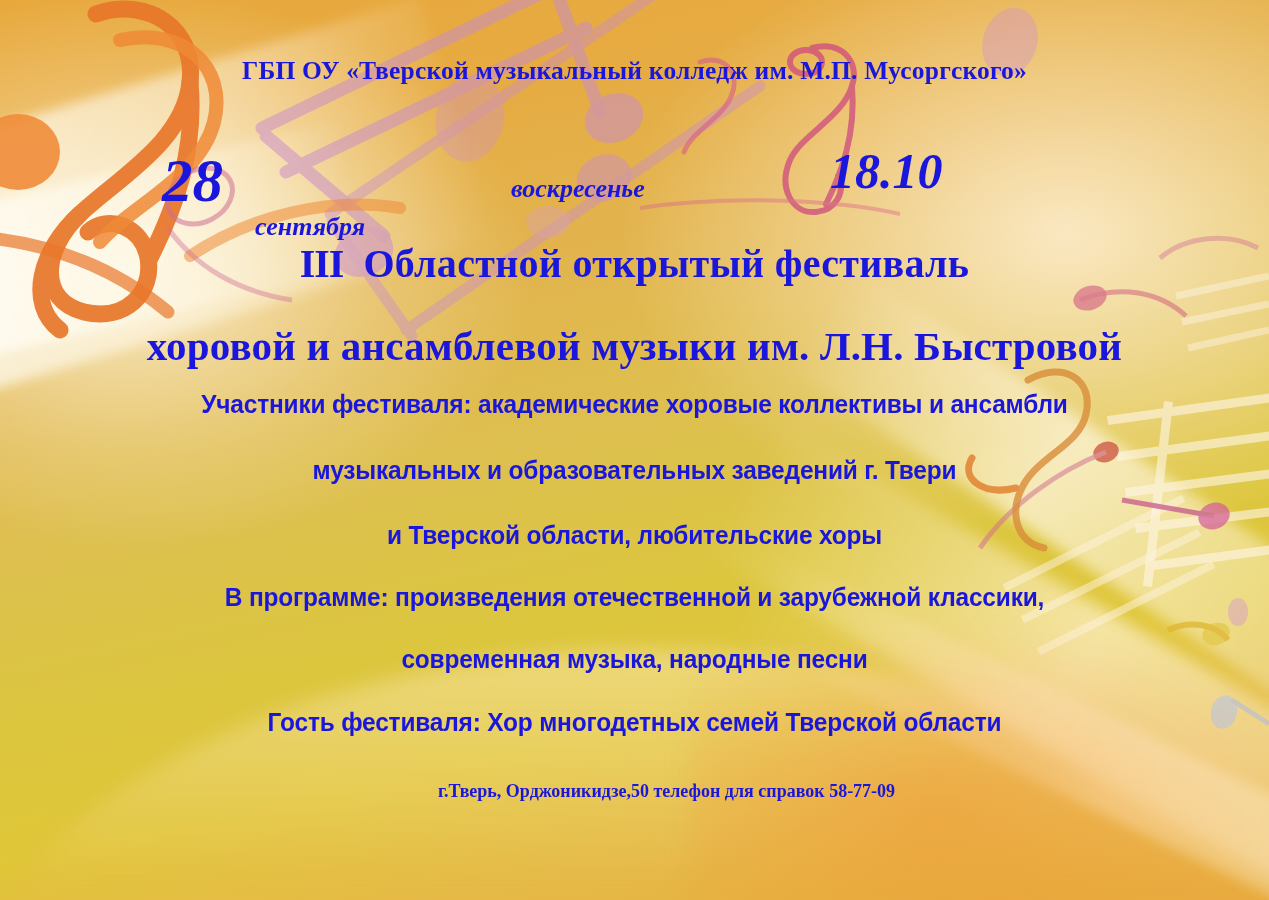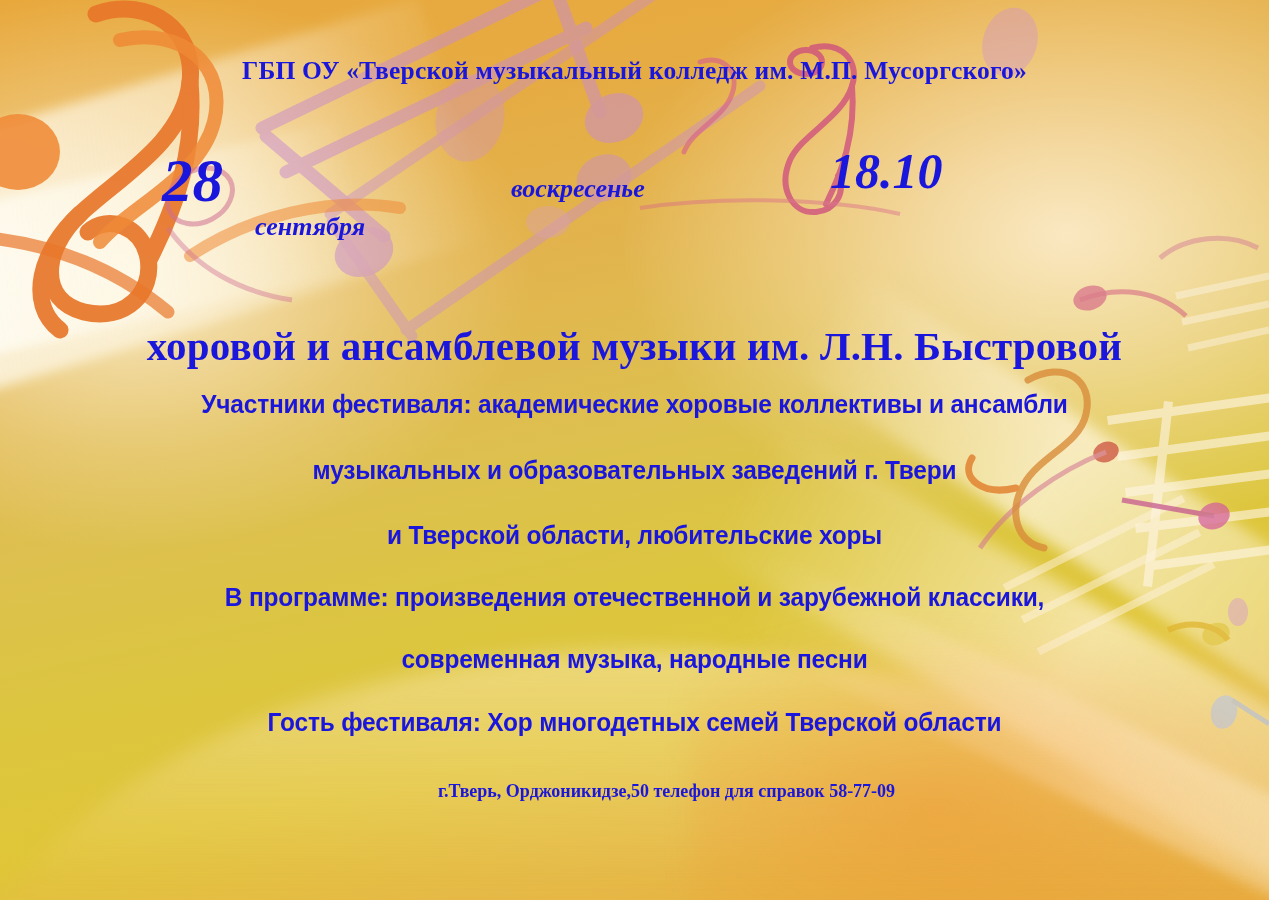--- a/index.html
+++ b/index.html
@@ -224,20 +224,23 @@
 
   <div class="txt org">ГБП ОУ  «Тверской музыкальный  колледж  им. М.П. Мусоргского»</div>
 
   <div class="daterow">
     <span class="d-day">28</span>
     <span class="d-month">сентября</span>
     <span class="d-dow">воскресенье</span>
     <span class="d-time">18.10</span>
   </div>
 
+  <div class="txt title1">
+    <span class="rn">III</span><span>Областной открытый фестиваль</span>
+  </div>
   <div class="txt title2">хоровой и ансамблевой   музыки  им. Л.Н. Быстровой</div>
 
   <div class="txt body-line b1">Участники фестиваля:  академические хоровые коллективы и ансамбли</div>
   <div class="txt body-line b2">музыкальных и образовательных  заведений  г. Твери</div>
   <div class="txt body-line b3">и Тверской области, любительские  хоры</div>
   <div class="txt body-line b4">В программе: произведения отечественной  и зарубежной  классики,</div>
   <div class="txt body-line b5">современная музыка, народные песни</div>
   <div class="txt body-line b6">Гость фестиваля: Хор многодетных семей Тверской области</div>
 
   <div class="txt footer">г.Тверь, Орджоникидзе,50   телефон для справок   58-77-09</div>

